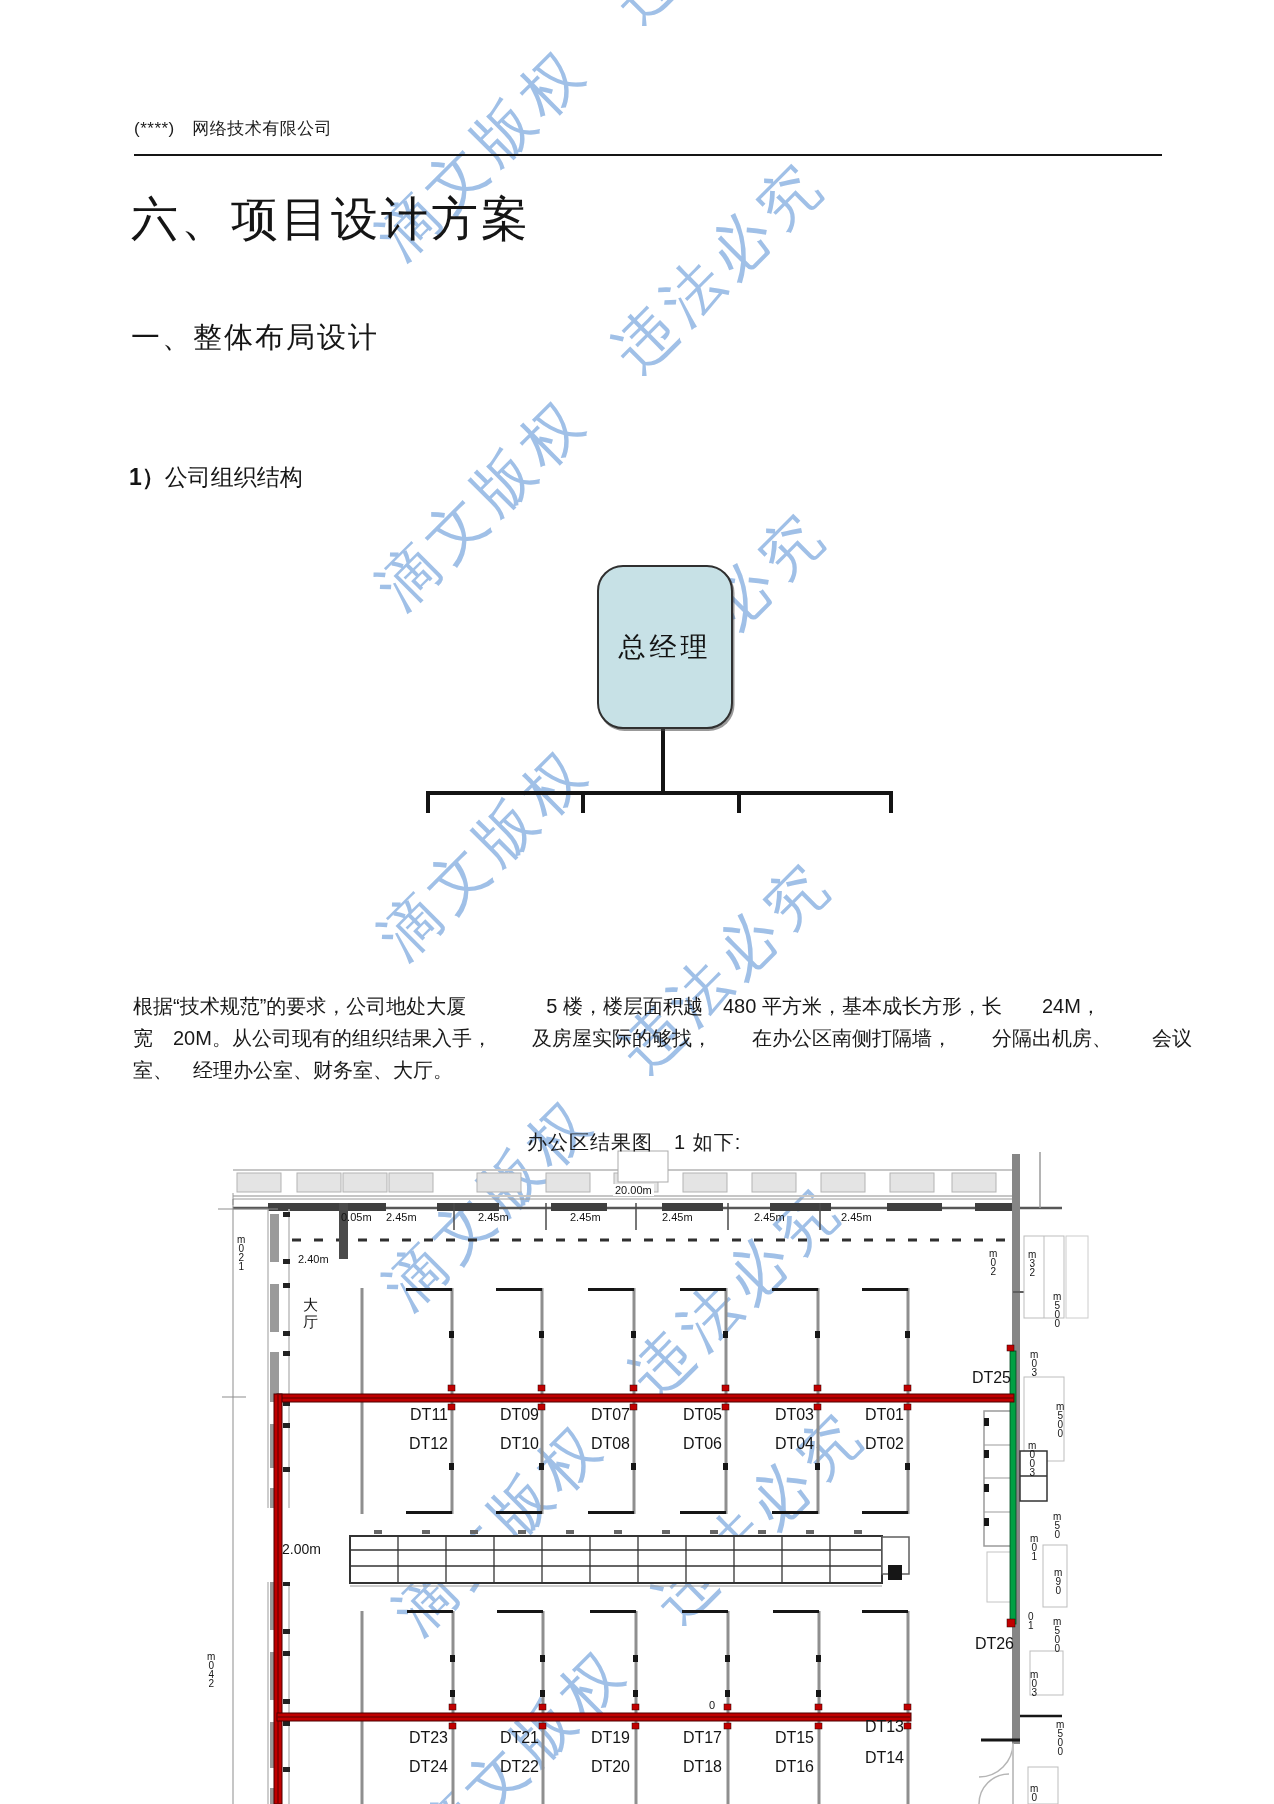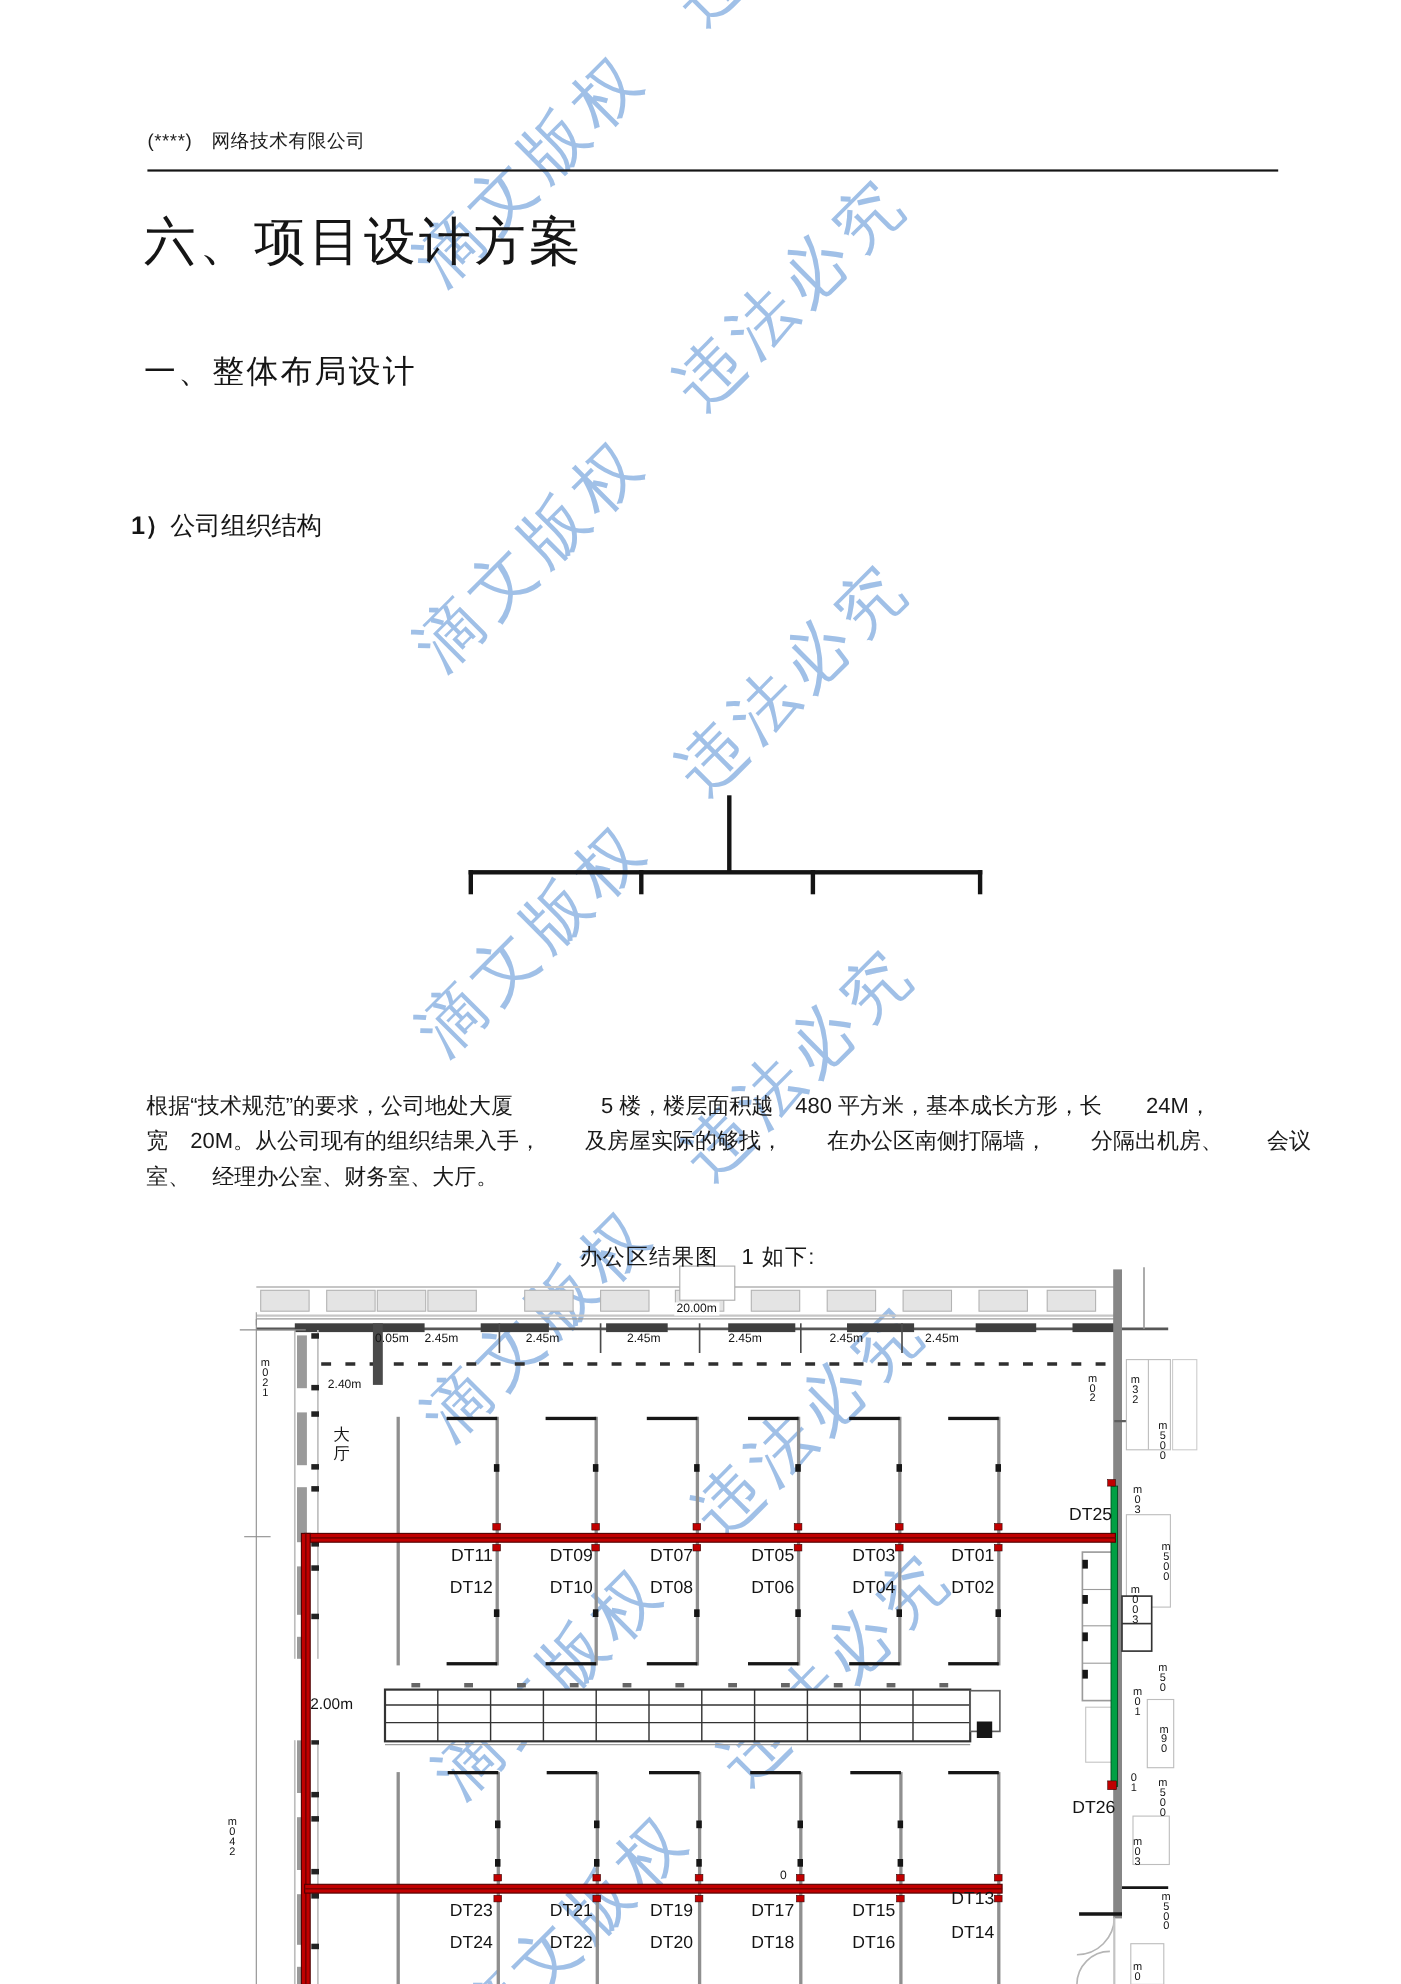--- a/index.html
+++ b/index.html
@@ -14,21 +14,21 @@
 
   .z{position:absolute;z-index:2;}
 
   
   .company{left:134px;top:117px;font-size:17px;letter-spacing:.5px;color:#1c1c1c;}
   .rule{left:134px;top:154px;width:1028px;height:2px;background:#151515;}
 
   
   .chapter{left:131px;top:188px;font-size:47px;letter-spacing:3px;color:#151515;}
   .section{left:131px;top:318px;font-size:29px;letter-spacing:2px;color:#151515;text-align:center;}
-  .item{left:119px;top:462px;font-size:23px;color:#151515;}
+  .item{left:129px;top:462px;font-size:23px;color:#151515;}
   .item b{font-weight:700;}
 
   
   .org-box{position:absolute;z-index:2;background:#c7e1e6;border:2.5px solid #303030;
            border-radius:26px;display:flex;align-items:center;justify-content:center;
            color:#131313;box-shadow:1.5px 2px 0 rgba(70,70,70,.55);}
   .org-root{left:597px;top:565px;width:132px;height:160px;font-size:27px;letter-spacing:4px;}
   .org-child{top:811px;width:129px;height:130px;font-size:24px;letter-spacing:3px;}
   .conn{position:absolute;z-index:1;background:#141414;}
 
@@ -66,20 +66,21 @@
   <div class="z section">一、整体布局设计</div>
   <div class="z item"><b>1）</b><span>公司组织结构</span></div>
 
   <div class="conn" style="left:661px;top:723px;width:4px;height:70px"></div>
   <div class="conn" style="left:426px;top:791px;width:467px;height:4px"></div>
   <div class="conn" style="left:426px;top:791px;width:4px;height:22px"></div>
   <div class="conn" style="left:581px;top:791px;width:4px;height:22px"></div>
   <div class="conn" style="left:737px;top:791px;width:4px;height:22px"></div>
   <div class="conn" style="left:889px;top:791px;width:4px;height:22px"></div>
 
+  <div class="org-box org-root">总经理</div>
 
   <div class="z para" style="top:994px">根据“技术规范”的要求，公司地处大厦　　　　5 楼，楼层面积越　480 平方米，基本成长方形，长　　24M，</div>
   <div class="z para" style="top:1026px">宽　20M。从公司现有的组织结果入手，　　及房屋实际的够找，　　在办公区南侧打隔墙，　　分隔出机房、　　会议</div>
   <div class="z para" style="top:1058px">室、　经理办公室、财务室、大厅。</div>
 
   <div class="z caption">办公区结果图　1 如下:</div>
 
   <svg class="fp-svg" viewBox="0 1140 1274 664" xmlns="http://www.w3.org/2000/svg">
 
     <g>

